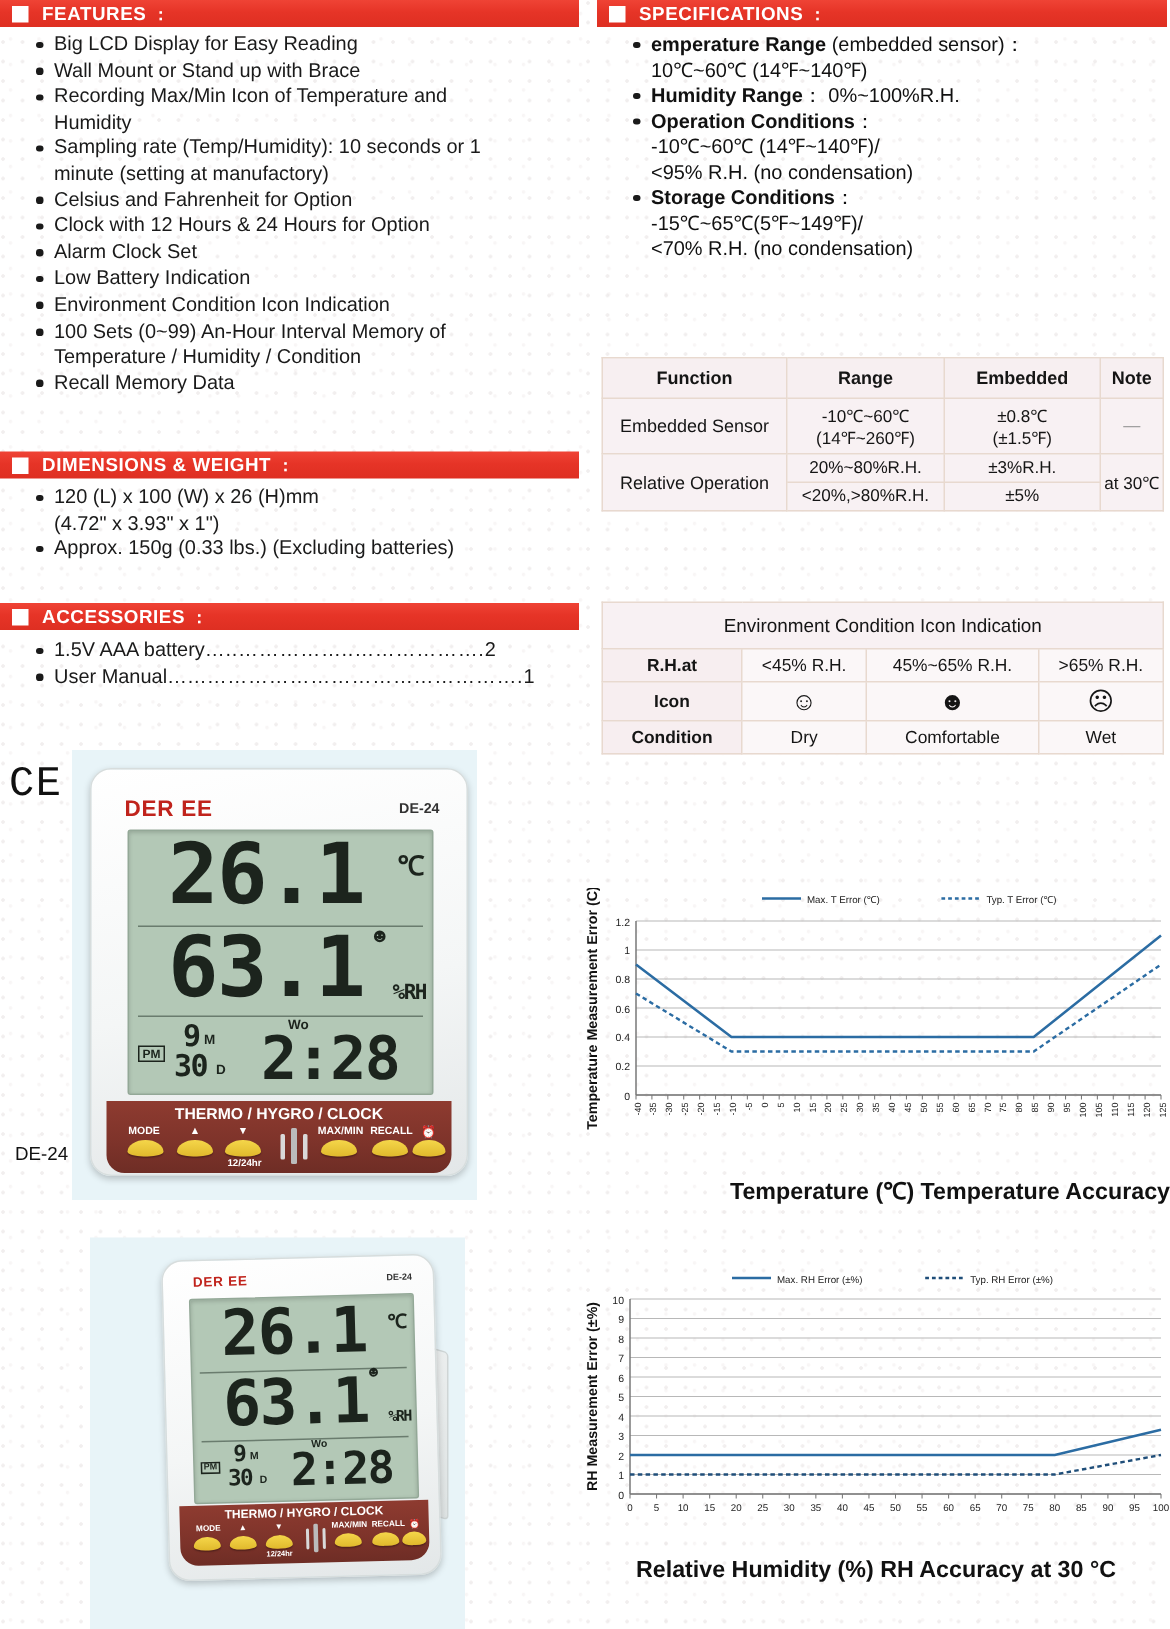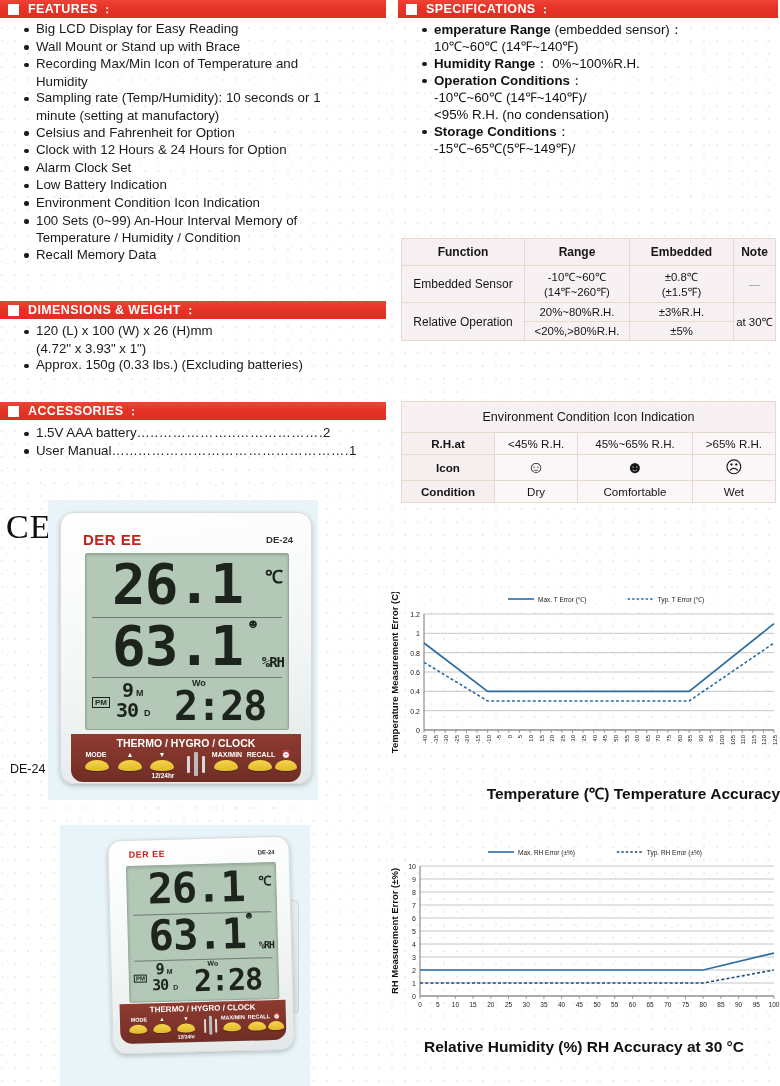--- a/index.html
+++ b/index.html
@@ -120,22 +120,22 @@
     border-radius:50% 50% 45% 45%/70% 70% 30% 30%;
     box-shadow:0 1px 1px rgba(0,0,0,.3);
   }
   .btn-lbl{position:absolute;color:#fff;font-weight:bold;text-align:center;}
   .vbar{position:absolute;background:#d9d9d9;border-radius:1px;}
   .caption{position:absolute;font-size:12.5px;color:#111;}
   .stand{
     position:absolute;background:linear-gradient(120deg,#f2f4f4,#dfe4e4);
     border:1px solid #cfd5d5;
   }
-  .ce{position:absolute;font-size:34px;color:#111;letter-spacing:1px;
-      font-family:Liberation Serif, serif;}
+  .ce{position:absolute;font-size:28px;color:#111;letter-spacing:1px;
+      font-family:Liberation Mono, monospace;}
 
   
   .chart{position:absolute;}
   .chart svg{display:block;}
   .ch-title{
     position:absolute;text-align:center;font-weight:bold;color:#111;
     font-size:15.5px;width:100%;
   }
 </style>
 </head>
@@ -210,20 +210,21 @@
     <div class="spec-item">
       <span class="spec-b">Operation Conditions</span><span>：</span>
     </div>
     <div class="spec-sub">-10℃~60℃ (14℉~140℉)/</div>
     <div class="spec-sub">&lt;95% R.H. (no condensation)</div>
 
     <div class="spec-item">
       <span class="spec-b">Storage Conditions</span><span>：</span>
     </div>
     <div class="spec-sub">-15℃~65℃(5℉~149℉)/</div>
+    <div class="spec-sub">&lt;70% R.H. (no condensation)</div>
   </div>
 
   <table class="tbl1">
     <tbody>
         <tr>
       <th style="width:118px;">Function</th>
       <th style="width:100px;">Range</th>
       <th style="width:99px;">Embedded</th>
       <th>Note</th>
     </tr>

